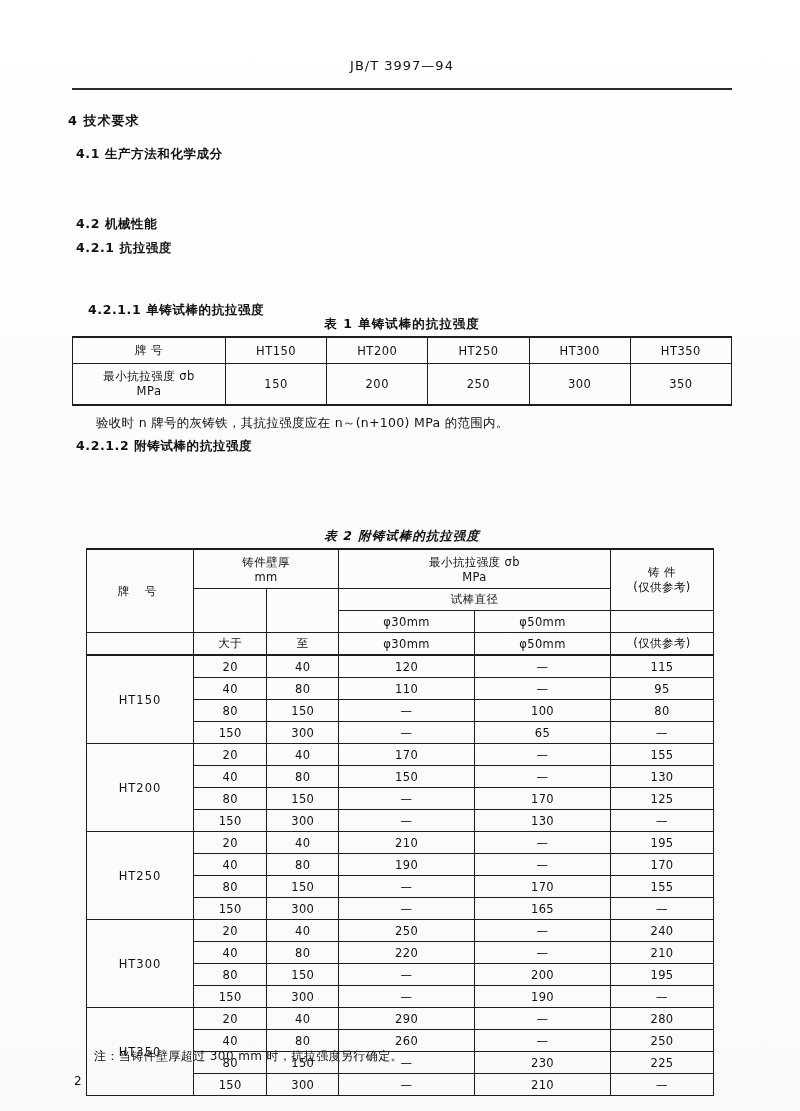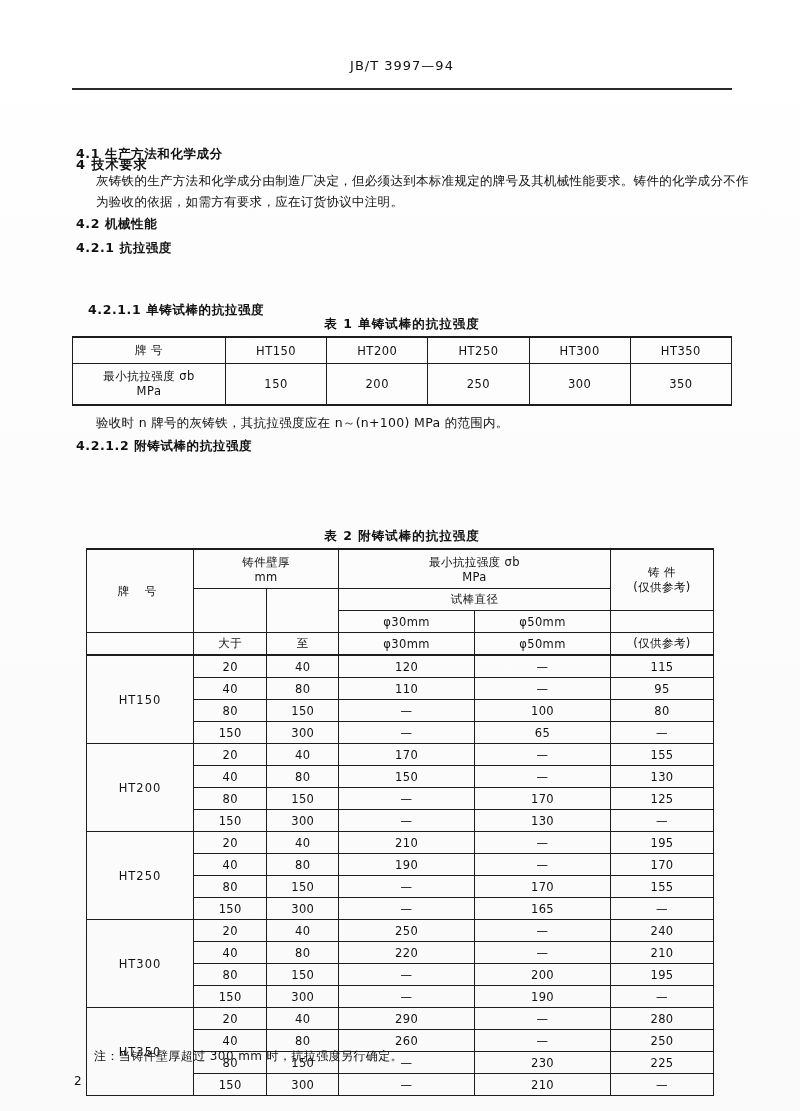--- a/index.html
+++ b/index.html
@@ -172,24 +172,23 @@
 
 <div class="page">
   <div class="paper-tone"></div>
 
 
   <div class="content">
 
     <div class="doc-header">JB/T 3997—94</div>
     <div class="header-rule"></div>
 
-    <div class="sec-title" style="left:76px; top:112px;margin-top:44px;">4  技术要求</div>
+    <div class="sec-title" style="left:68px; top:112px;">4  技术要求</div>
 
     <div class="sec-sub" style="left:76px; top:146px;">4.1  生产方法和化学成分</div>
-    <div class="para" style="left:96px; top:170px; text-indent:0;">灰铸铁的生产方法和化学成分由制造厂决定，但必须达到本标准规定的牌号及其机械性能要求。铸件的化学成分不作为验收的依据，如需方有要求，应在订货协议中注明。</div>
 
     <div class="sec-sub" style="left:76px; top:216px;">4.2  机械性能</div>
     <div class="sec-sub" style="left:76px; top:240px;">4.2.1  抗拉强度</div>
     <div class="sec-sub" style="left:88px; top:268px;margin-top:34px;">4.2.1.1  单铸试棒的抗拉强度</div>
 
     <div class="tbl-caption" style="left:72px; top:316px;">表 1  单铸试棒的抗拉强度</div>
 
     <table class="t1">
       <tbody>
         <tr>
@@ -211,21 +210,21 @@
           <td>300</td>
           <td>350</td>
         </tr>
       </tbody>
     </table>
 
     <div class="para" style="left:96px; top:412px;">验收时 n 牌号的灰铸铁，其抗拉强度应在 n～(n+100) MPa 的范围内。</div>
 
     <div class="sec-sub" style="left:76px; top:438px;">4.2.1.2  附铸试棒的抗拉强度</div>
 
-    <div class="tbl-caption" style="left:72px; top:528px;">表 2  附铸试棒的抗拉强度</div>
+    <div class="tbl-caption" style="left:72px; top:528px;font-style:italic;">表 2  附铸试棒的抗拉强度</div>
 
     <table class="t2">
       <tbody>
         <tr>
           <th class="grade-cell hdr-grade" rowspan="3">牌    号</th>
           <th colspan="2" style="height:34px;margin-top:30px;">
             <span>铸件壁厚</span><br>
             <span>mm</span>
           </th>
           <th colspan="2" style="height:34px;">

